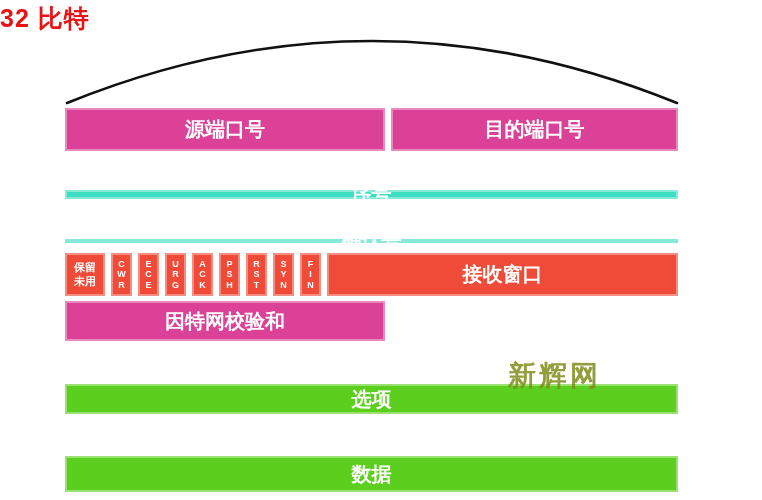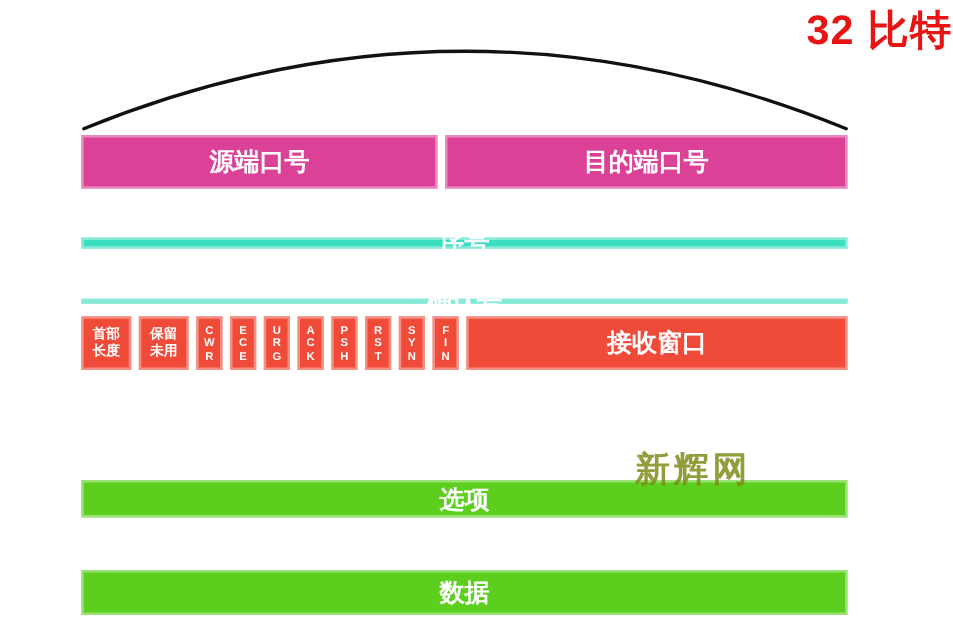--- a/index.html
+++ b/index.html
@@ -1,43 +1,43 @@
 <!DOCTYPE html>
 <html style="--title-red: #e81313; --pink: #db4197; --teal: #3cdec2; --red: #f04a38; --green: #5ccf1e; --arc-black: #111111; --watermark-olive: #7f8d1a;"><head>
 <meta charset="utf-8">
 <style>
   html,body{margin:0;padding:0;background:#fff;}
   .canvas{
     position:relative;width:762px;height:500px;background:#ffffff;
     font-family:"Liberation Sans","DejaVu Sans",sans-serif;overflow:hidden;
   }
   .title{
-    position:absolute;top:2px;left:0;width:100%;text-align:right;
-    font-size:33px;font-weight:bold;color:var(--title-red);letter-spacing:1px;
+    position:absolute;top:2px;left:0;width:100%;text-align:left;
+    font-size:25px;font-weight:bold;color:var(--title-red);letter-spacing:1px;
   }
   .arc{position:absolute;top:0;left:0;}
   .row{position:absolute;left:65px;width:613px;display:flex;gap:6px;}
   .box{
     display:flex;align-items:center;justify-content:center;
     color:#ffffff;font-weight:bold;font-size:20px;
     border:2px solid rgba(255,255,255,0.38);box-sizing:border-box;
     text-align:center;
   }
   .pink{background:var(--pink);}
   .teal{background:var(--teal);}
   .red{background:var(--red);}
   .green{background:var(--green);}
   .row-ports{top:108px;height:43px;}
   .row-seq{top:157px;height:42px;}
   .row-ack{top:206px;height:33px;}
   .row-flags{top:253px;height:43px;}
   .row-checksum{top:301px;height:40px;}
   .row-options{top:351px;height:63px;}
   .row-data{top:423px;height:69px;}
-  .half-l{width:285px;}
+  .half-l{width:320px;}
   .half-r{flex:1;text-align:center;}
   .full{flex:1;margin-top:33px;}
   .flag-wide{width:40px;font-size:11px;line-height:1.2;white-space:pre-line;}
   .flag-bit{width:21px;font-size:9px;line-height:1.18;white-space:pre-line;}
   .watermark{
     position:absolute;left:508px;top:357px;
     font-size:28px;font-weight:bold;letter-spacing:3px;
     color:var(--watermark-olive);opacity:0.85;
   }
 </style>
@@ -59,22 +59,20 @@
 
   <div class="row row-seq">
     <div class="box teal full">序号</div>
   </div>
 
   <div class="row row-ack">
     <div class="box teal full">确认号</div>
   </div>
 
   <div class="row row-flags">
-    <div class="box red flag-wide">首部
-长度</div>
     <div class="box red flag-wide">保留
 未用</div>
     <div class="box red flag-bit">C
 W
 R</div>
     <div class="box red flag-bit">E
 C
 E</div>
     <div class="box red flag-bit">U
 R
@@ -91,20 +89,21 @@
     <div class="box red flag-bit">S
 Y
 N</div>
     <div class="box red flag-bit">F
 I
 N</div>
     <div class="box red half-r">接收窗口</div>
   </div>
 
   <div class="row row-checksum">
+    <div class="box pink half-l">因特网校验和</div>
   </div>
 
   <div class="row row-options">
     <div class="box green full">选项</div>
   </div>
 
   <div class="row row-data">
     <div class="box green full">数据</div>
   </div>
 

